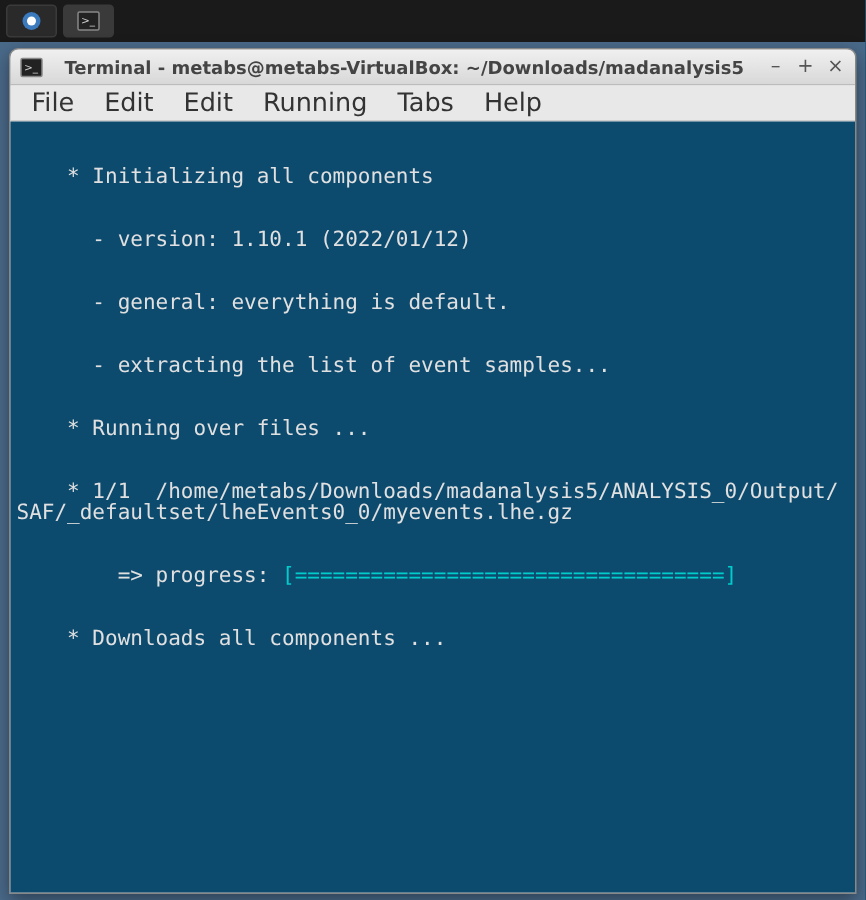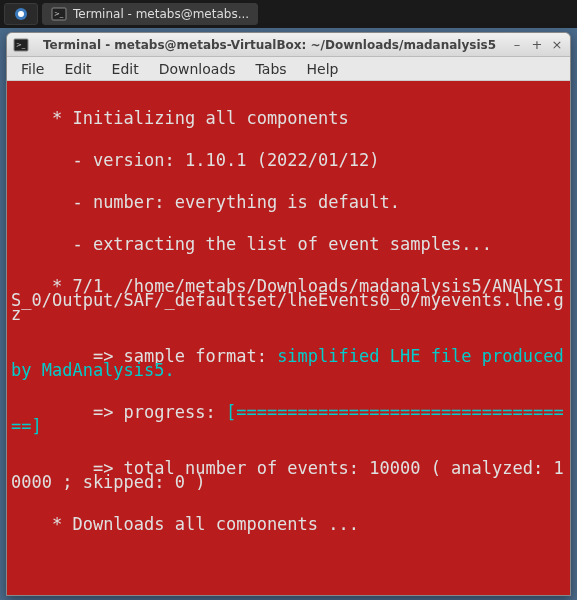--- a/index.html
+++ b/index.html
@@ -82,28 +82,28 @@
       background: #e8e8e8;
       display: flex;
       align-items: center;
       padding: 0 4px;
       border-bottom: 1px solid #ccc;
     }
     .menu-item {
       padding: 3px 10px;
       color: #333;
       cursor: pointer;
-      font-size: 14px;
+      font-size: 17px;
     }
     .terminal {
       flex: 1;
-      background: #b91c1c;
+      background: #0c4a6e;
       color: #e0e0e0;
       font-family: "DejaVu Sans Mono", "Liberation Mono", Consolas, monospace;
-      font-size: 17px;
+      font-size: 14px;
       line-height: 14px;
       padding: 2px 4px;
       overflow: hidden;
       white-space: pre;
     }
     .term-line { white-space: pre-wrap; word-break: break-all; }
     .cyan { color: #00cccc; }
   </style>
 </head>
 <body>
@@ -113,54 +113,52 @@
     <svg class="app-icon" viewBox="0 0 16 16">
         <circle cx="8" cy="8" r="6" fill="#3a7abd"></circle>
         <circle cx="8" cy="8" r="3" fill="#fff"></circle>
       </svg>
   </div>
   <div class="taskbar-btn active">
     <svg class="app-icon" viewBox="0 0 16 16">
         <rect x="1" y="2" width="14" height="12" rx="1" fill="#222" stroke="#888"></rect>
         <text x="3" y="10" font-size="7" fill="#ccc">&gt;_</text>
       </svg>
-    <span>Terminal - metabs@metabs...</span>
   </div>
 </div>
 
 <div class="window">
   <div class="titlebar">
     <svg class="titlebar-icon" viewBox="0 0 16 16">
         <rect x="1" y="2" width="14" height="12" rx="1" fill="#222" stroke="#888"></rect>
         <text x="3" y="10" font-size="7" fill="#ccc">&gt;_</text>
       </svg>
     <div class="titlebar-title">Terminal - metabs@metabs-VirtualBox: ~/Downloads/madanalysis5</div>
     <div class="window-controls">
       <div class="win-ctrl">–</div>
       <div class="win-ctrl">+</div>
       <div class="win-ctrl">×</div>
     </div>
   </div>
   <div class="menubar">
     <div class="menu-item">File</div>
     <div class="menu-item">Edit</div>
     <div class="menu-item">Edit</div>
-    <div class="menu-item">Downloads</div>
+    <div class="menu-item">Running</div>
     <div class="menu-item">Tabs</div>
     <div class="menu-item">Help</div>
   </div>
   <div class="terminal">
     <div class="term-line">    * Initializing all components</div>
     <div class="term-line">      - version: 1.10.1 (2022/01/12)</div>
-    <div class="term-line">      - number: everything is default.</div>
+    <div class="term-line">      - general: everything is default.</div>
     <div class="term-line">      - extracting the list of event samples...</div>
-    <div class="term-line">    * 7/1  /home/metabs/Downloads/madanalysis5/ANALYSIS_0/Output/SAF/_defaultset/lheEvents0_0/myevents.lhe.gz</div>
-    <div class="term-line"><span>        =&gt; sample format: </span><span class="cyan">simplified LHE file produced by MadAnalysis5.</span></div>
+    <div class="term-line">    * Running over files ...</div>
+    <div class="term-line">    * 1/1  /home/metabs/Downloads/madanalysis5/ANALYSIS_0/Output/SAF/_defaultset/lheEvents0_0/myevents.lhe.gz</div>
     <div class="term-line"><span>        =&gt; progress: </span><span class="cyan">[==================================]</span></div>
-    <div class="term-line">        =&gt; total number of events: 10000 ( analyzed: 10000 ; skipped: 0 )</div>
     <div class="term-line">    * Downloads all components ...</div>
     
     
     
     
     
     
     
     
     

